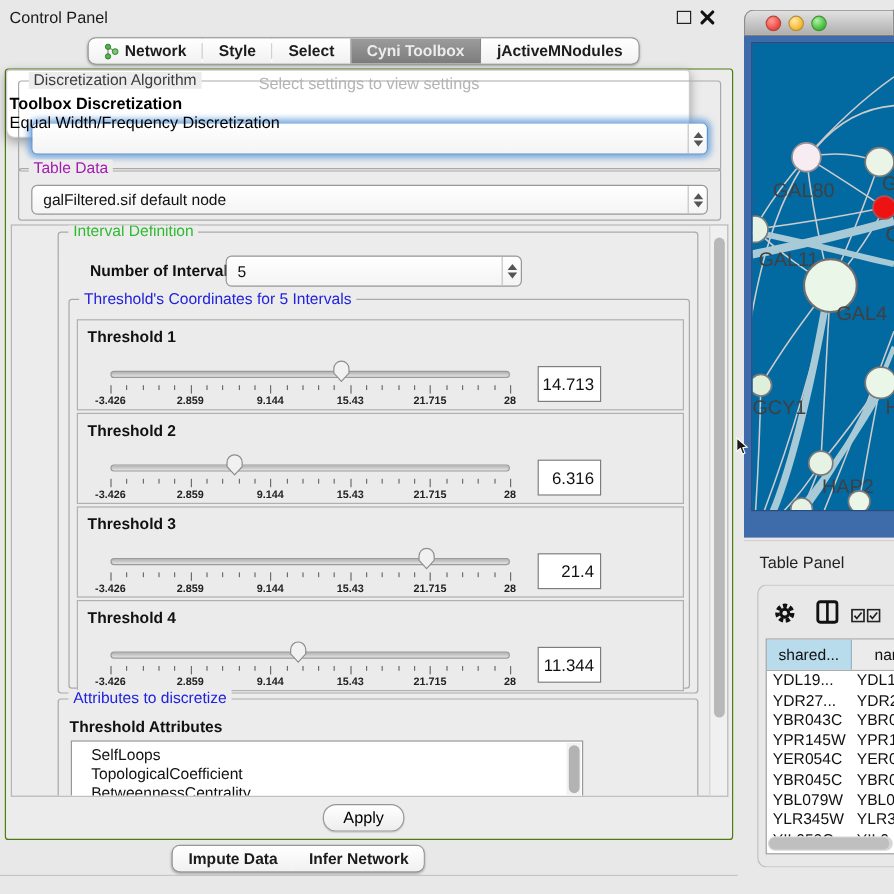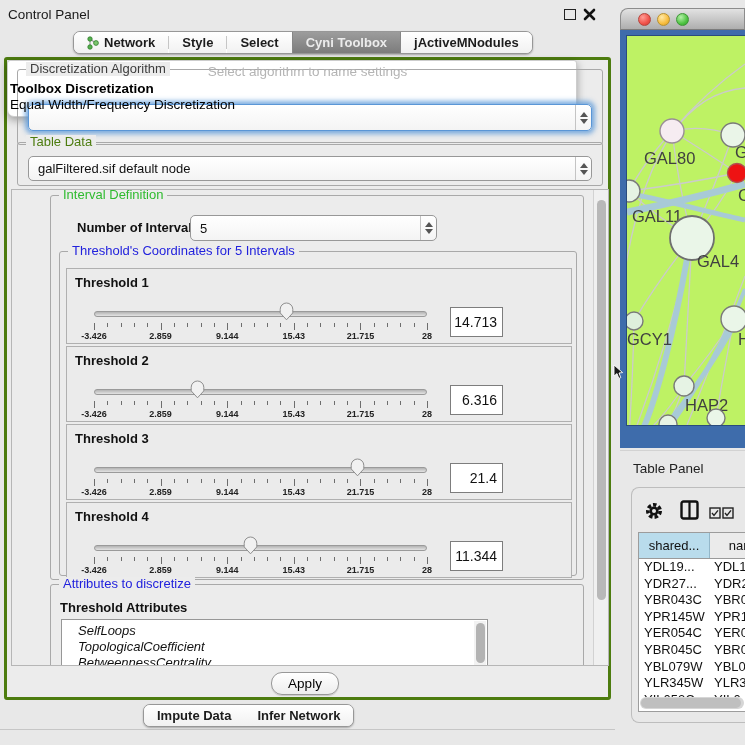--- a/index.html
+++ b/index.html
@@ -32,21 +32,21 @@
     border-left:1px solid #868686; border-right:1px solid #868686;
   }
   .seg-div { width:1px; background:#c6c6c6; margin:4px 0; }
   .top-tabs { left:73px; top:31px; }
   .bottom-tabs { left:143px; top:704px; z-index:40; }
   .net-ico { margin-right:5px; display:inline-block; }
 
   
   .content-panel {
     left:4px; top:57px; width:607px; height:643px;
-    background:#ececec; border:3px solid #4d7c0f; border-radius:3px;
+    background:#ececec; border:1px solid #4d7c0f; border-radius:3px;
   }
   .group {
     position:absolute; border:1px solid #a9a9a9; border-radius:3px;
   }
   .group-label {
     position:absolute; top:-8px; left:8px; background:#ececec; padding:0 4px;
     font-size:13px; line-height:14px; white-space:nowrap;
   }
   .lbl-green { color:var(--accent-green,#2fbb2f); }
   .lbl-blue  { color:var(--accent-blue,#2222dd); }
@@ -106,21 +106,21 @@
     font-size:9px; font-weight:600; color:#222; white-space:nowrap; }
   .val-box {
     position:absolute; left:383px; top:38px; width:53px; height:30px;
     background:#fff; border:1px solid #7d7d7d; font-size:14px;
     text-align:right; line-height:28px; padding-right:5px;
   }
 
   
   .attr-sub { position:absolute; left:9px; top:15px; font-weight:700; font-size:13px; }
   .listbox { position:absolute; left:10px; top:34px; width:427px; height:75px;
-    background:#fff; border:1px solid #979797; overflow:hidden;font-style:italic; }
+    background:#fff; border:1px solid #979797; overflow:hidden; }
   .listbox .item { padding-left:16px; font-size:13px; line-height:16px; color:#111; }
   .listbox .lscroll { position:absolute; right:1px; top:1px; width:12px; bottom:1px; background:#f2f2f2; }
   .listbox .lthumb { position:absolute; left:1.5px; top:2px; width:9px; height:40px;
     background:#b3b3b3; border-radius:5px; }
 
   .apply-btn {
     left:264px; top:612px; width:68px; height:23px; border-radius:11px;
     background:linear-gradient(#ffffff,#ededed); border:1px solid #989898;
     font-size:13.5px; text-align:center; line-height:21px; cursor:default;
     box-shadow:0 1px 1px rgba(0,0,0,.15);
@@ -135,21 +135,21 @@
     border:1px solid #8c8c8c; border-bottom-color:#7c7c7c;
     border-radius:8px 0 0 0;
   }
   .tl { position:absolute; top:4px; width:13px; height:13px; border-radius:50%; }
   .tl.red    { left:17px; background:radial-gradient(circle at 35% 30%, #ff9d95, #f0524a 60%, #c93b33); border:1px solid #b5443c; }
   .tl.yellow { left:36px; background:radial-gradient(circle at 35% 30%, #ffe9a8, #f8bd3e 60%, #d29a25); border:1px solid #b8912f; }
   .tl.green  { left:55px; background:radial-gradient(circle at 35% 30%, #b4f0a8, #4fc343 60%, #2f9e28); border:1px solid #3d9537; }
   .net-frame { position:absolute; left:0; top:22px; width:125px; height:418px;
     background:var(--window-frame-blue,#3e6cab); }
   .net-canvas { position:absolute; left:7px; top:6px; width:118px; height:389px;
-    background:#bef264; outline:1px solid #2a4c7d; overflow:hidden; }
+    background:#0369a1; outline:1px solid #2a4c7d; overflow:hidden; }
 
   
   .tp-divider { left:620px; top:450px; width:125px; height:1px; background:#d2d2d2; }
   .tp-title { left:633px; top:461px; font-size:13.5px; color:#222; }
   .tp-card {
     left:631px; top:487px; width:114px; height:236px;
     background:#e8e8e8; border:1px solid #bdbdbd; border-right:none;
     border-radius:8px 0 0 8px;
   }
   .tp-table { position:absolute; left:6px; top:44px; width:108px; height:180px;
@@ -216,32 +216,32 @@
       <div class="combo focused" style="left:10px; top:34px; width:564px; height:27px;">
         <span class="txt"></span>
         <span class="stepper">
           <span class="tri-up"></span>
             <span class="tri-dn"></span>
         </span>
       </div>
     </div>
 
     <div class="group" style="left:10px; top:82px; width:586px; height:44px;">
-      <span class="group-label" style="color:#4d7c0f">Table Data</span>
+      <span class="group-label" style="color:#a21caf">Table Data</span>
       <div class="combo" style="left:10px; top:13px; width:564px; height:25px;">
         <span class="txt">galFiltered.sif default node</span>
         <span class="stepper">
           <span class="tri-up"></span>
             <span class="tri-dn"></span>
         </span>
       </div>
     </div>
 
     <div class="popup">
-      <div class="ph">Select algorithm to name settings</div>
+      <div class="ph">Select settings to view settings</div>
       <div class="it" style="top:21px; font-weight:700;">Toolbox Discretization</div>
       <div class="it" style="top:37px;">Equal Width/Frequency Discretization</div>
     </div>
 
     <div class="abs scrollwrap">
 
       <div class="group" style="left:38px; top:5px; width:534px; height:385px; background:#ececec;">
         <span class="group-label lbl-green">Interval Definition</span>
 
         <div class="abs" style="left:26px; top:24px; font-weight:700;">Number of Intervals</div>

